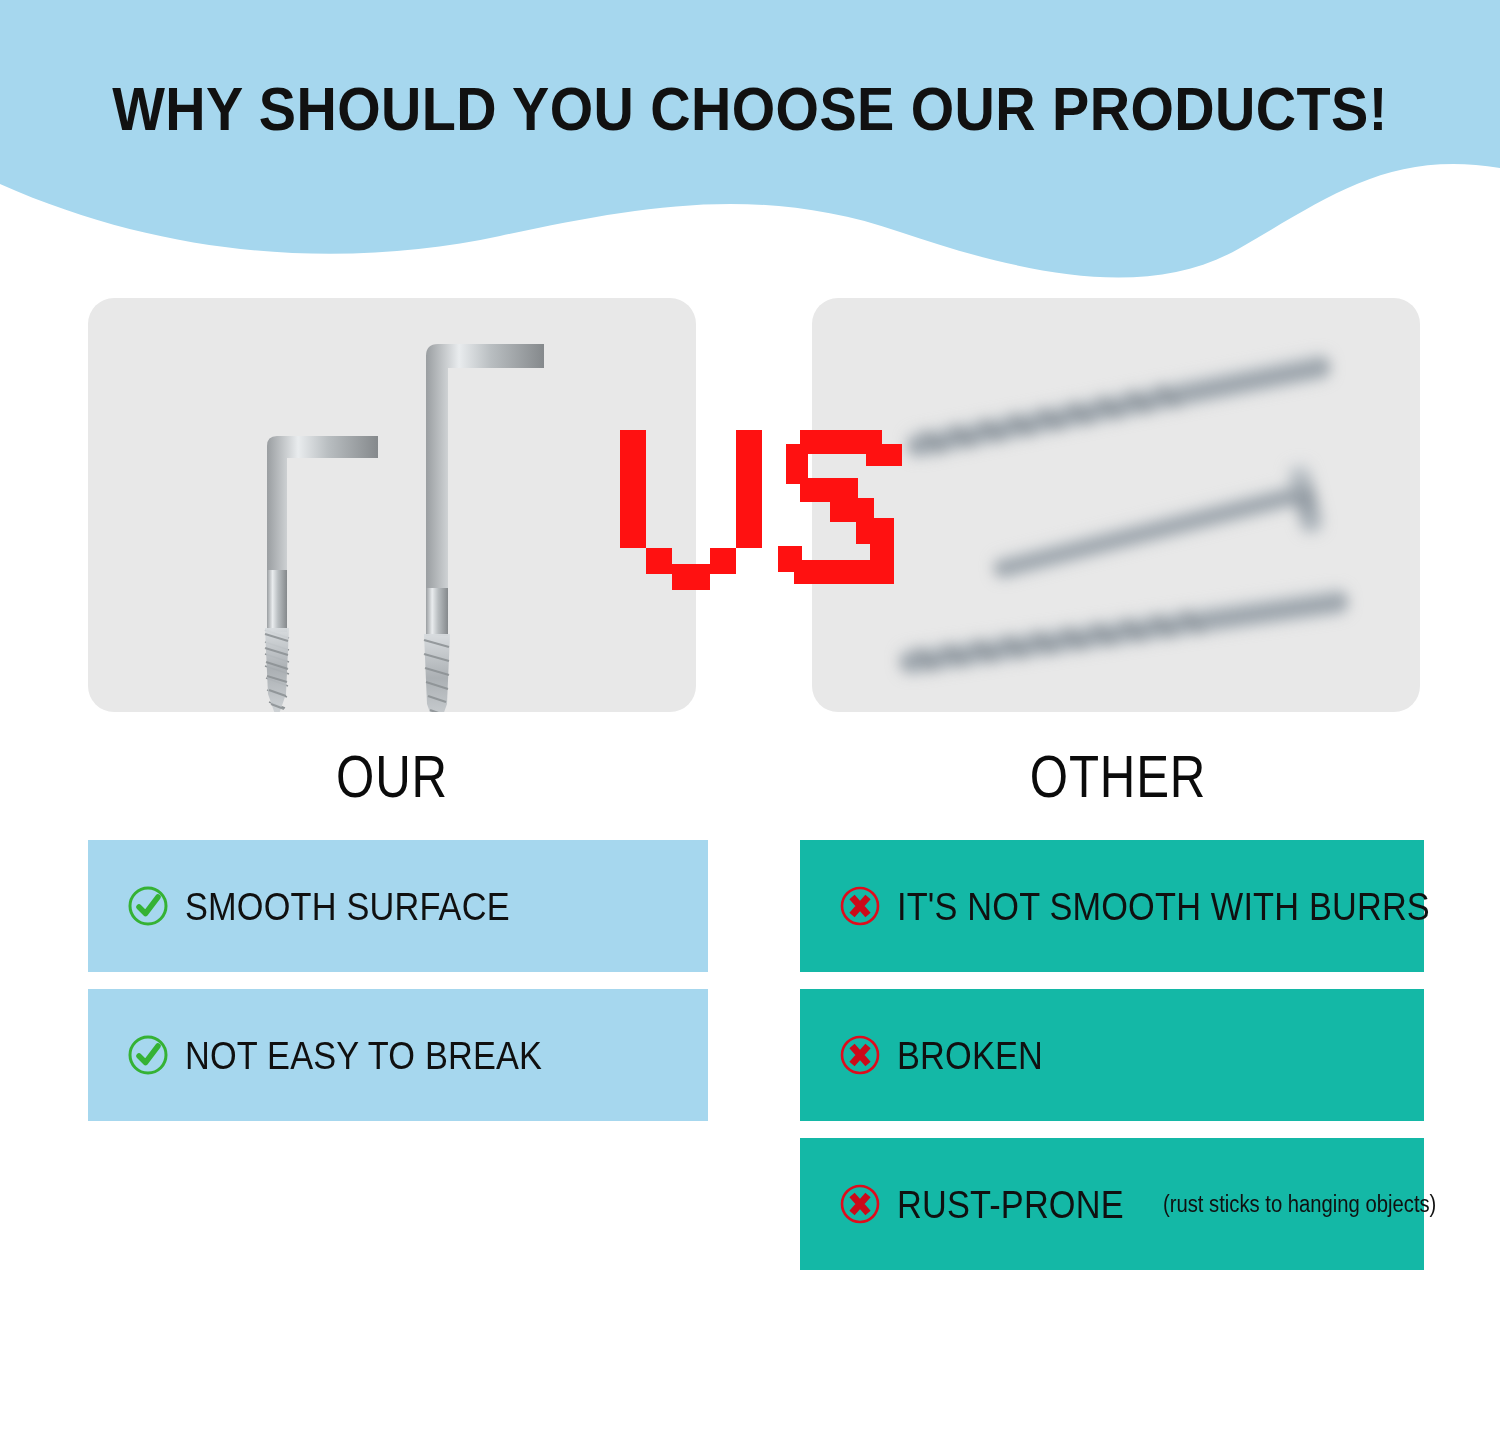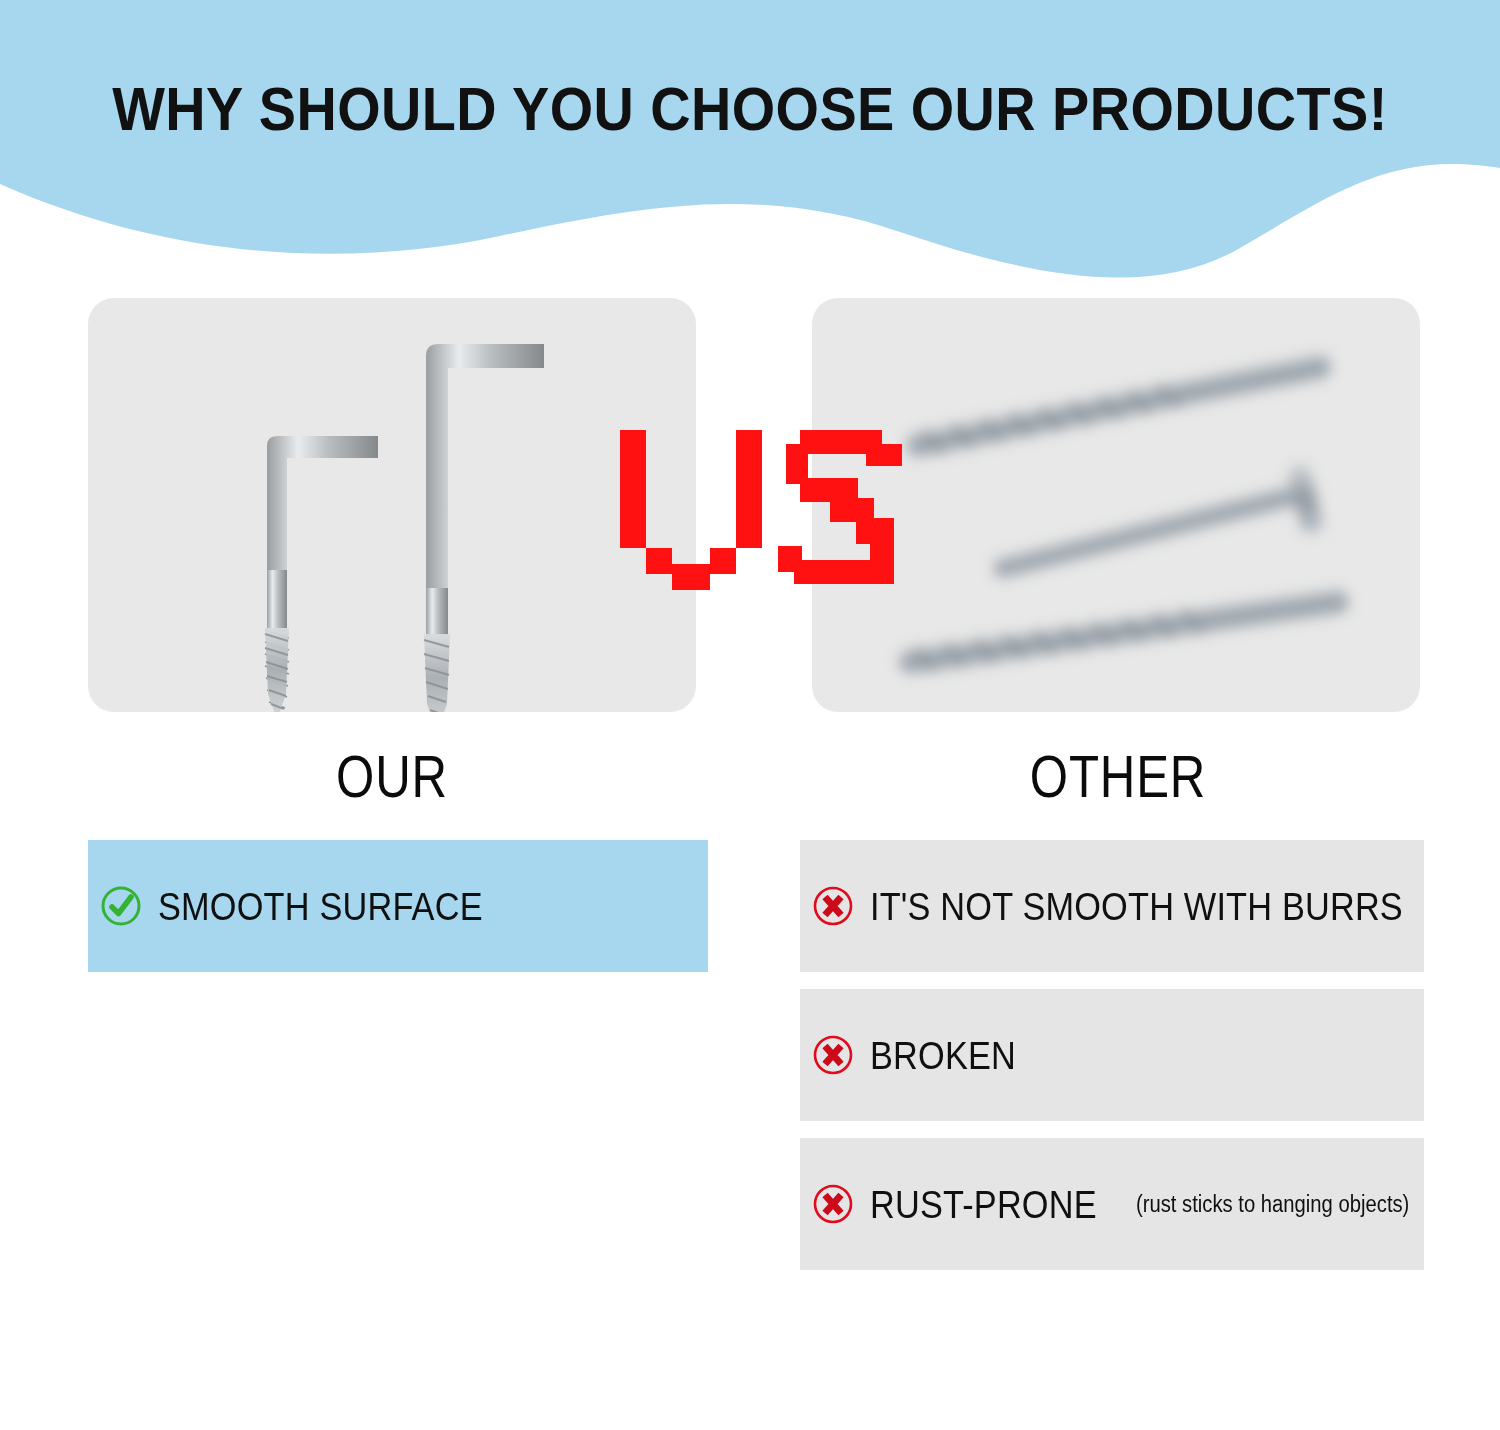--- a/index.html
+++ b/index.html
@@ -93,25 +93,25 @@
     top: 840px;
   }
   .bars-our   { left: 88px;  width: 620px; }
   .bars-other { left: 800px; width: 624px; }
 
   .bar {
     height: 132px;
     margin-bottom: 17px;
     display: flex;
     align-items: center;
-    padding-left: 12px;
+    padding-left: 39px;
     box-sizing: border-box;
   }
   .bar-our   { background: #a6d7ee; }
-  .bar-other { background: #e5e5e5; text-align: right; }
+  .bar-other { background: #14b8a6; text-align: right; }
 
   .bar-icon {
     flex: 0 0 auto;
     width: 42px;
     height: 42px;
     margin-right: 16px;
     display: block;
   }
   .bar-icon svg { display: block; width: 42px; height: 42px; }
 
@@ -291,20 +291,29 @@
       <svg viewBox="0 0 42 42">
         <circle cx="21" cy="21" r="18" fill="none" stroke="#35b234" stroke-width="3"></circle>
         <path d="M12 22 L18.5 28.5 L31 12" fill="none" stroke="#35b234" stroke-width="5.5" stroke-linecap="round" stroke-linejoin="round"></path>
       </svg>
     </span>
     <span class="bar-text">SMOOTH SURFACE</span>
   </div>
 
 
 
+  <div class="bar bar-our">
+    <span class="bar-icon">
+      <svg viewBox="0 0 42 42">
+        <circle cx="21" cy="21" r="18" fill="none" stroke="#35b234" stroke-width="3"></circle>
+        <path d="M12 22 L18.5 28.5 L31 12" fill="none" stroke="#35b234" stroke-width="5.5" stroke-linecap="round" stroke-linejoin="round"></path>
+      </svg>
+    </span>
+    <span class="bar-text">NOT EASY TO BREAK</span>
+  </div>
 
 </div>
 
 <div class="bars bars-other">
 
   <div class="bar bar-other">
     <span class="bar-icon">
       <svg viewBox="0 0 42 42">
         <circle cx="21" cy="21" r="18" fill="none" stroke="#e00b1c" stroke-width="2.6"></circle>
         <path d="M13 12 L29 30 M29 12 L13 30" fill="none" stroke="#cc0a19" stroke-width="7" stroke-linecap="butt"></path>

